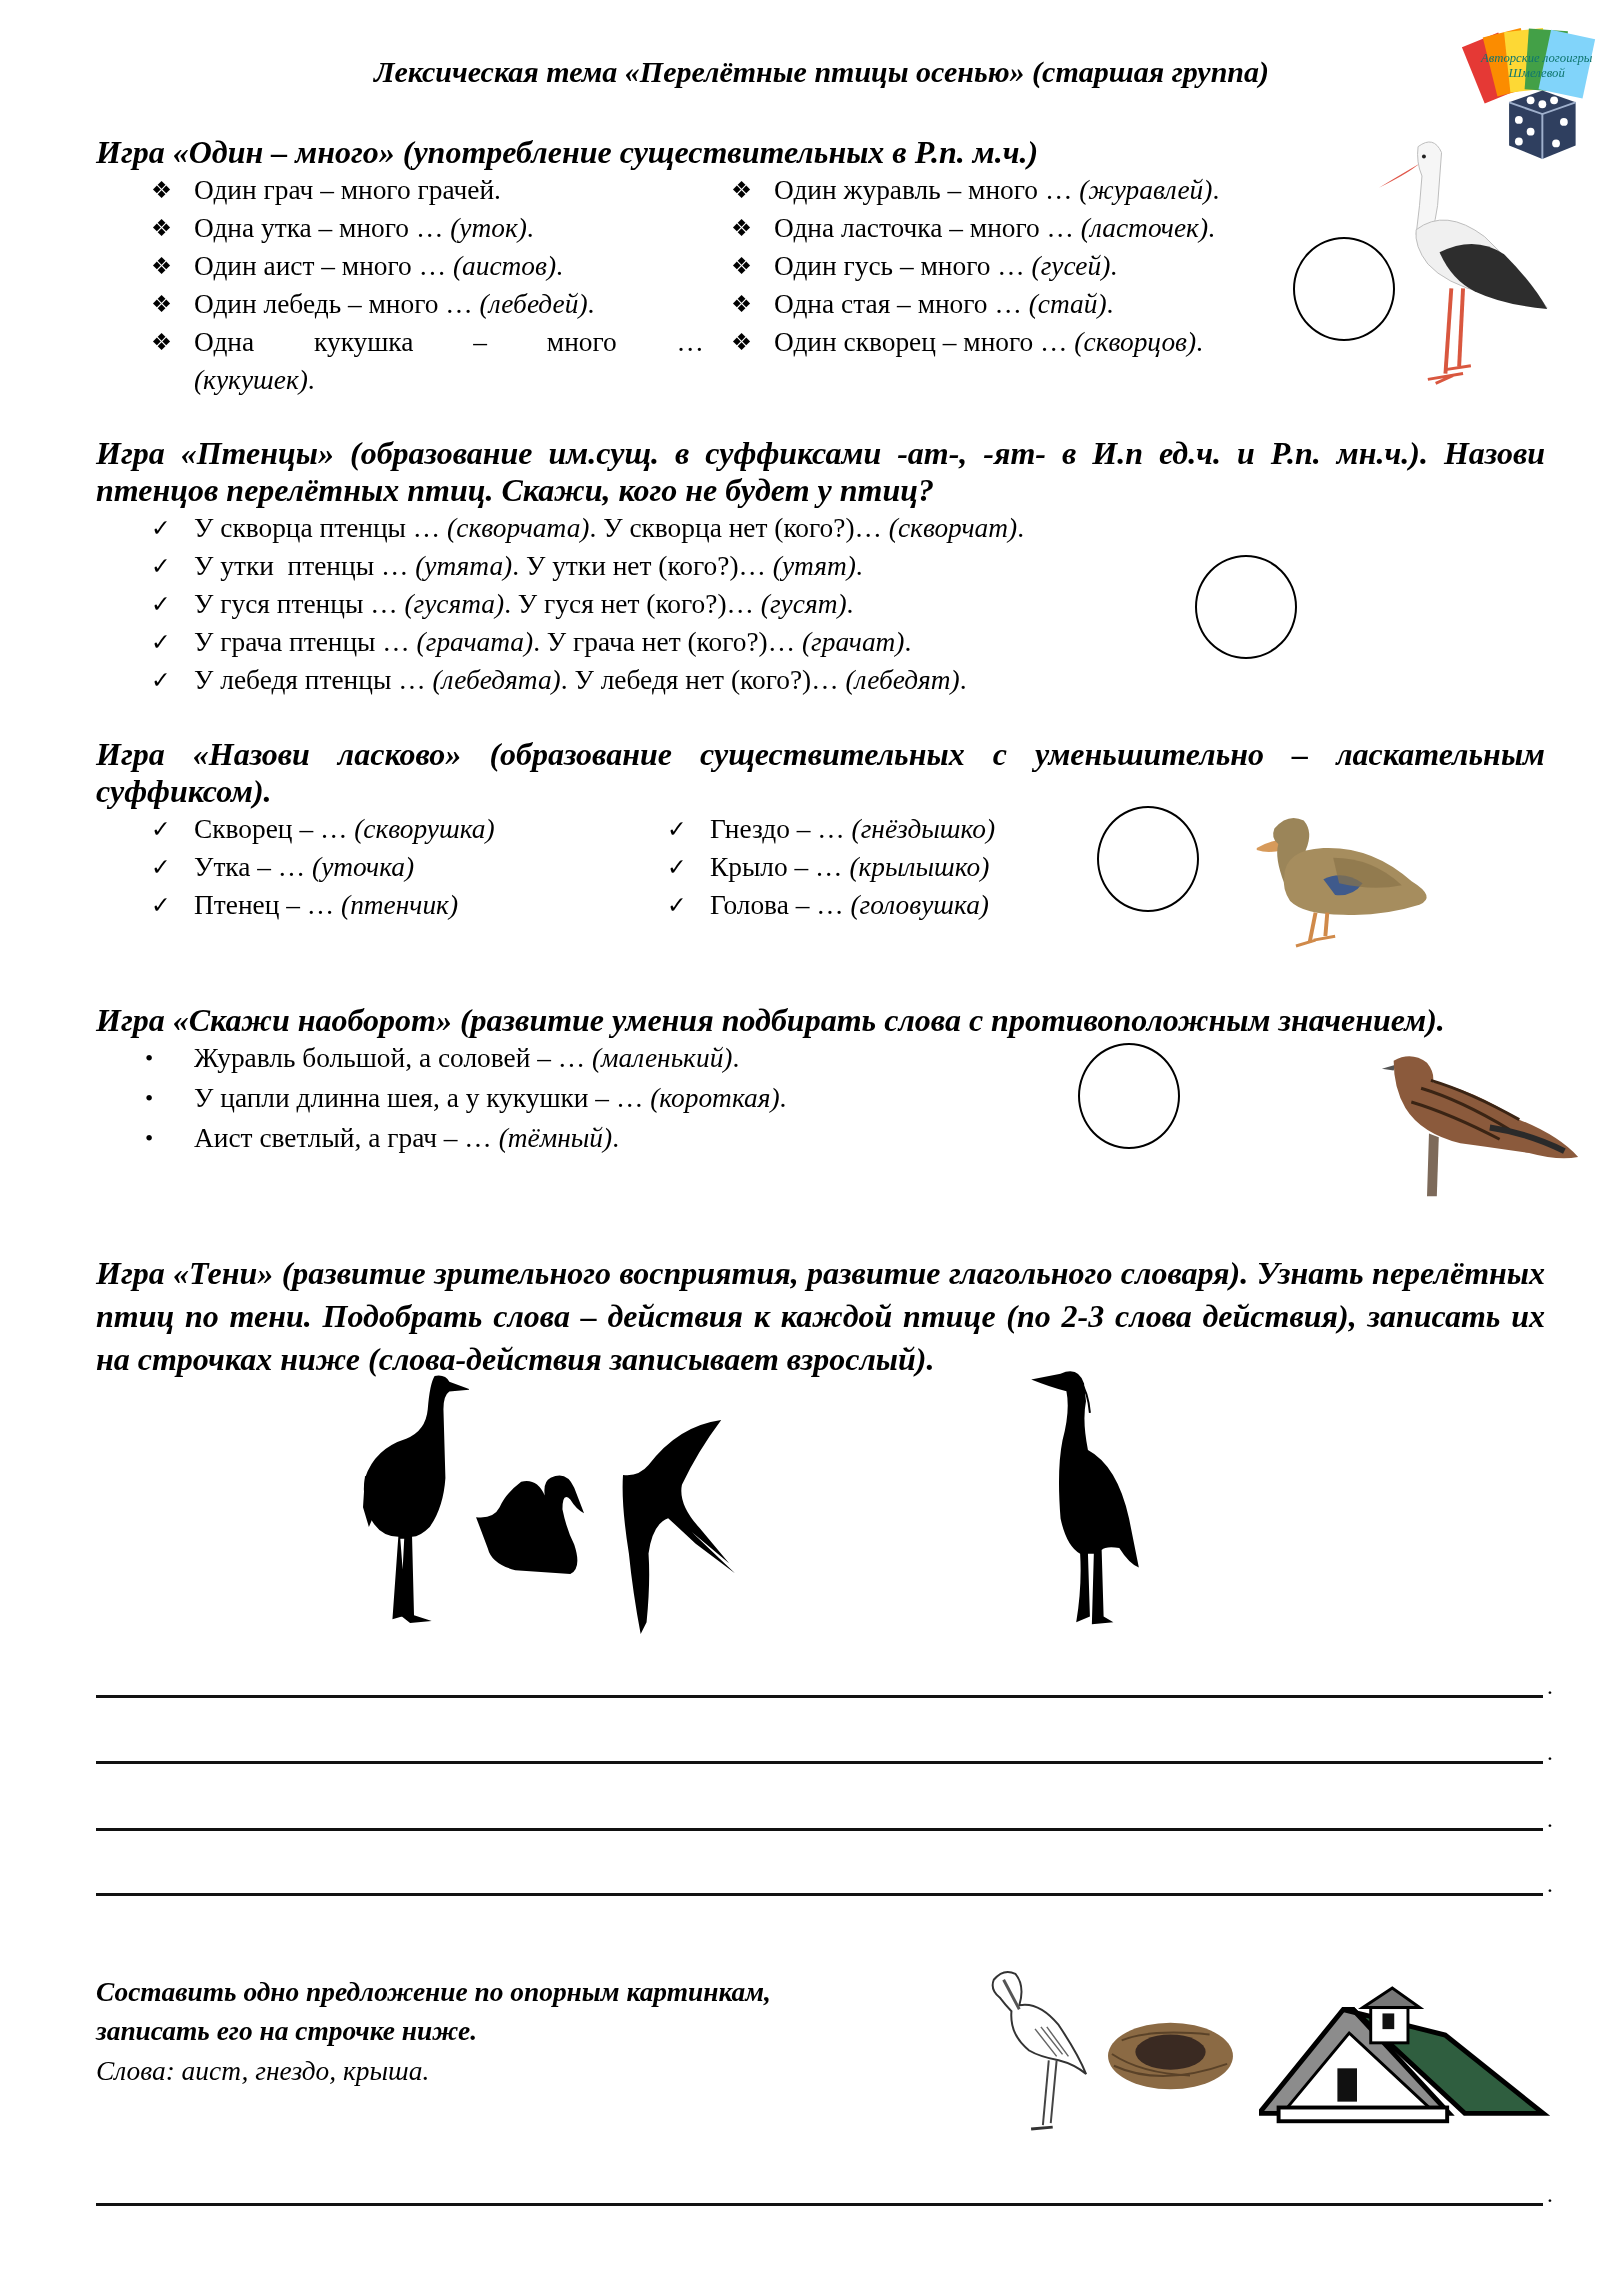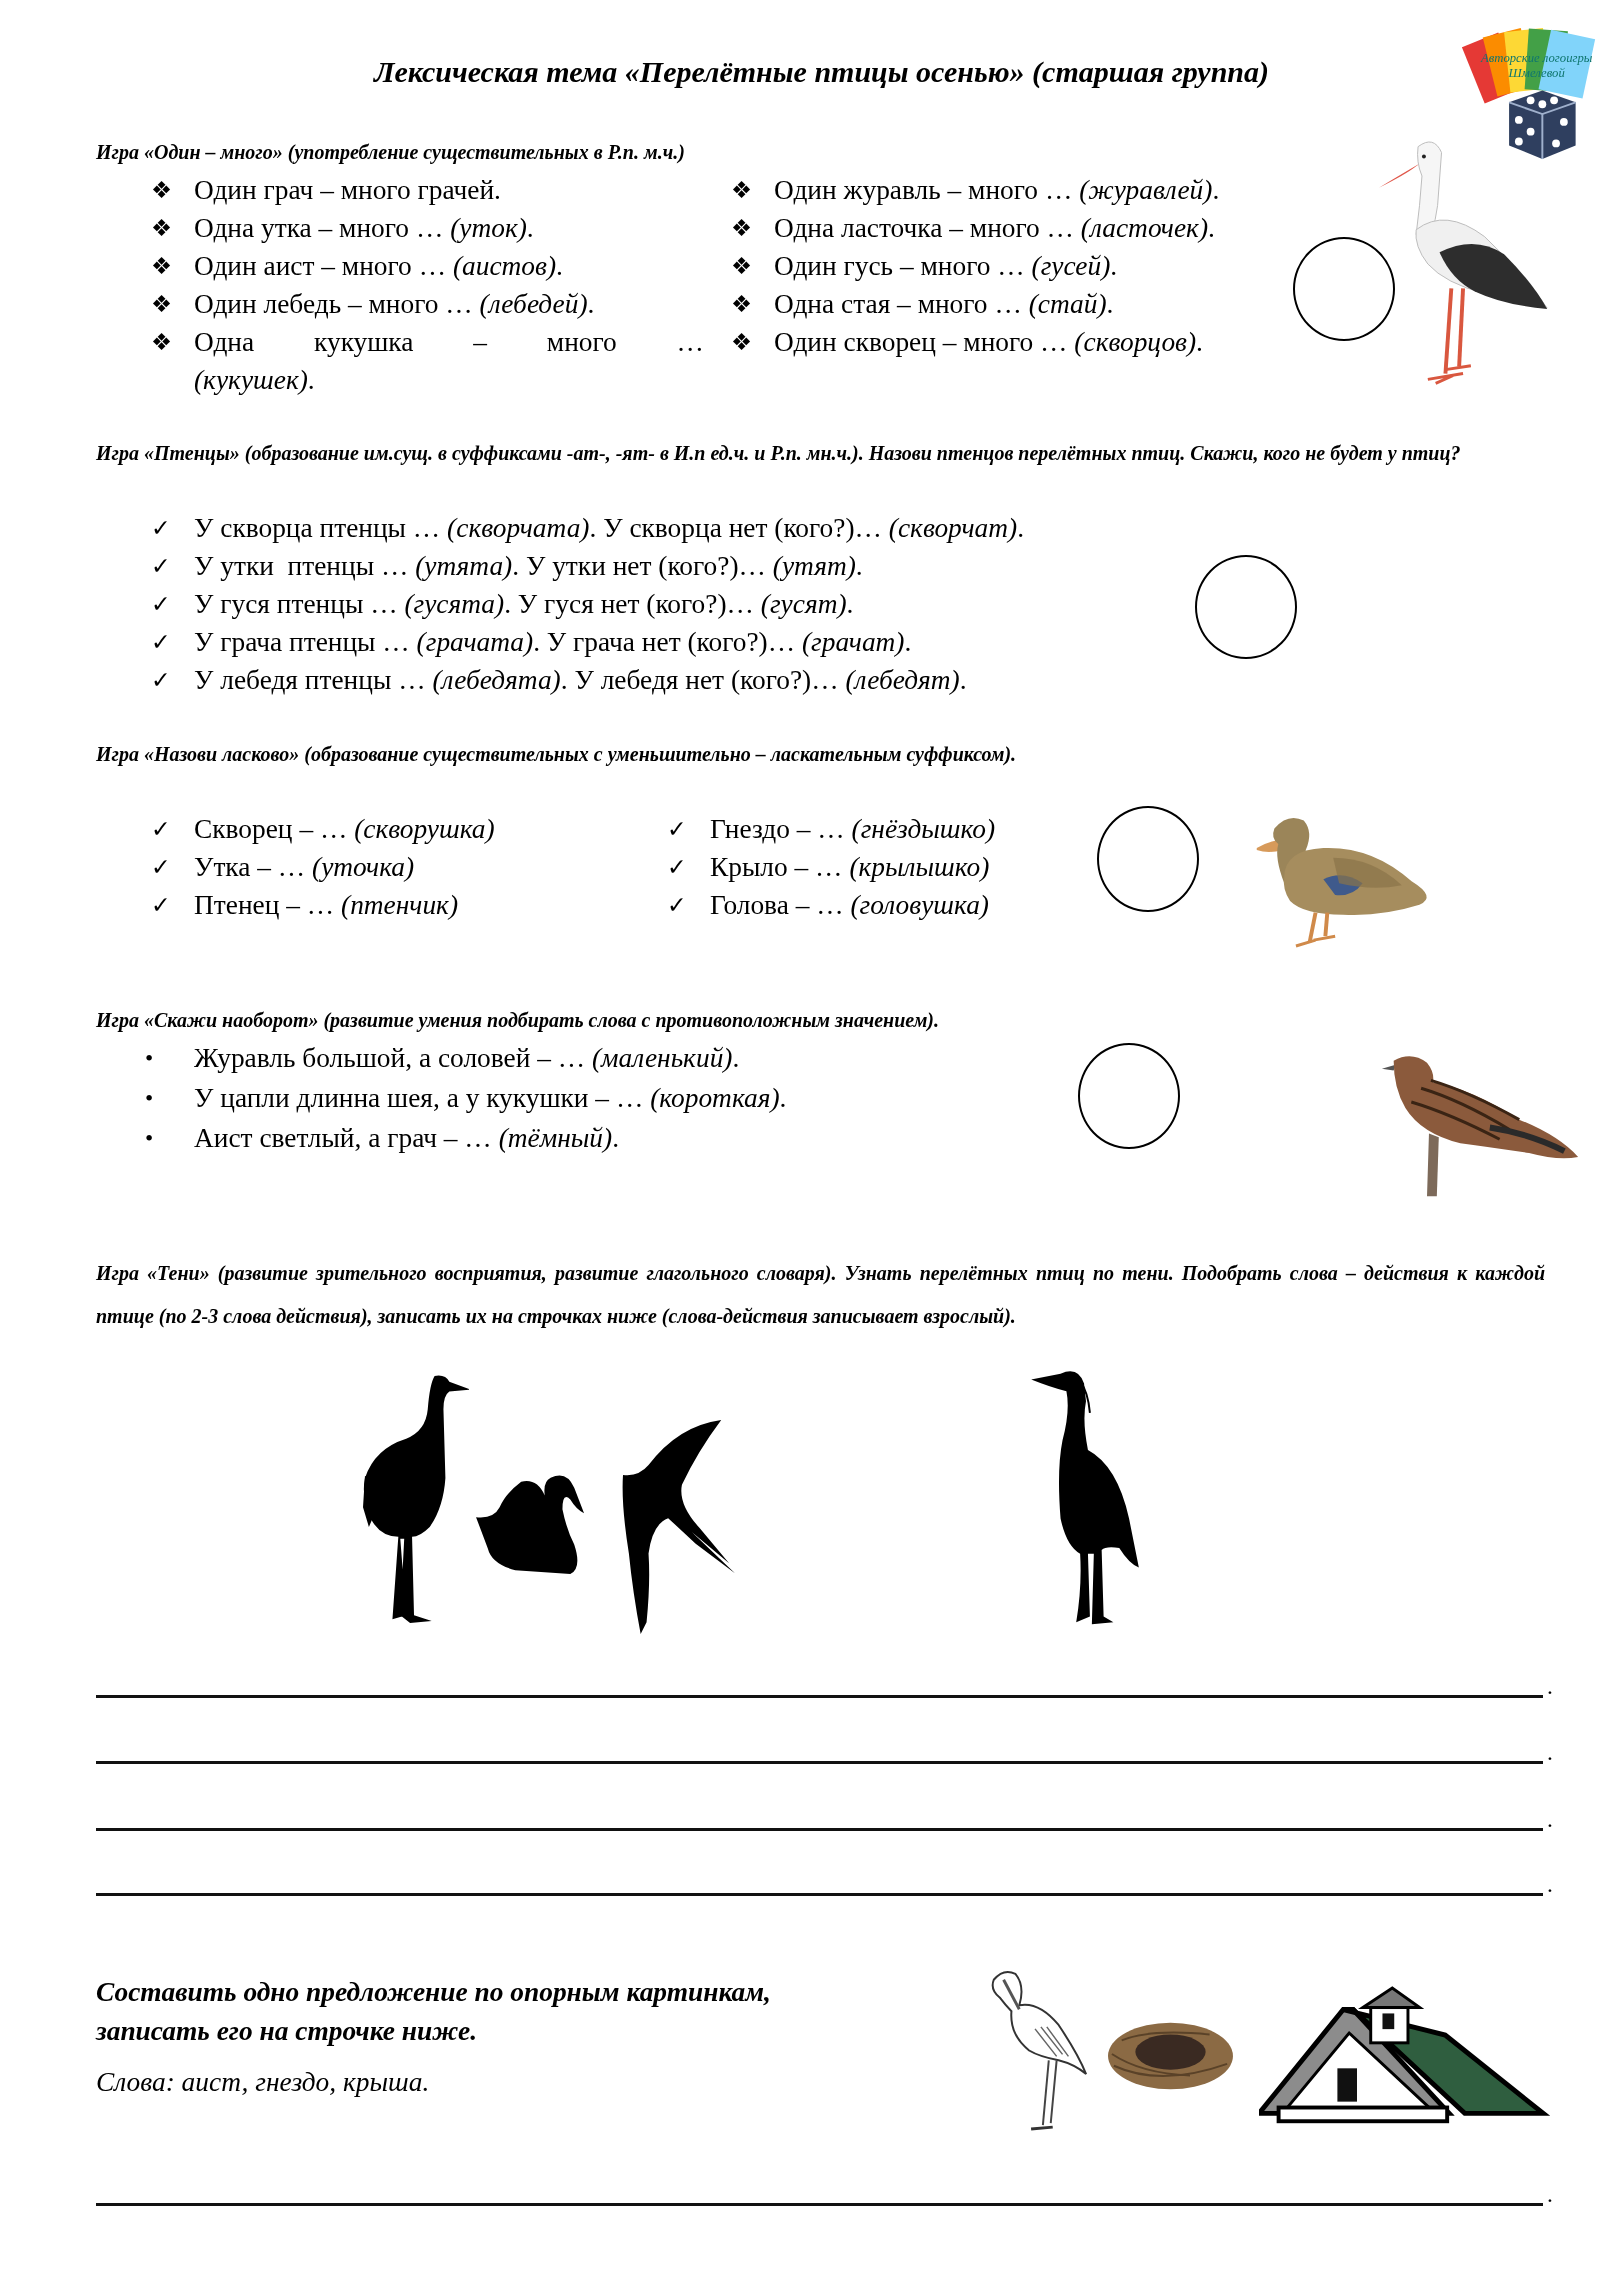--- a/index.html
+++ b/index.html
@@ -1,21 +1,21 @@
 <!DOCTYPE html>
 <html><head>
 <meta charset="utf-8">
 <style>
   html, body { margin: 0; padding: 0; background: #ffffff; }
   body { width: 1621px; height: 2293px; position: relative; overflow: hidden;
          font-family: "Liberation Serif", "DejaVu Serif", serif; color: #000; }
   .abs { position: absolute; }
   .title { left: 0; width: 1621px; top: 55px; text-align: center; font-size: 30px;
            font-weight: bold; font-style: italic; margin-left: 11px; }
-  .heading { font-size: 20px; font-weight: bold; font-style: italic; line-height: 37px; }
+  .heading { font-size: 32px; font-weight: bold; font-style: italic; line-height: 37px; }
   .justify { text-align: justify; text-align-last: left; }
   .item { font-size: 27.4px; line-height: 38px; white-space: nowrap; position: relative; padding-left: 98px; }
   .item .bullet { position: absolute; left: 55px; top: 0; font-size: 23.5px; }
   .item .ans { font-style: italic; }
   .col { position: absolute; }
   .circle { position: absolute; border: 2.9px solid #000; border-radius: 50%; box-sizing: border-box; }
   .writeline { position: absolute; left: 96px; width: 1447px; height: 2.9px; background: #111; }
   .writeline::after { content: "."; position: absolute; right: -9.8px; top: -21.6px; font-size: 23.5px; }
   .pic { position: absolute; }
   .plain { font-size: 27.4px; line-height: 39px; font-style: italic; }
@@ -243,21 +243,21 @@
 
 <div class="writeline" style="top:1695px;"></div>
 <div class="writeline" style="top:1761px;"></div>
 <div class="writeline" style="top:1828px;"></div>
 <div class="writeline" style="top:1893px;"></div>
 
 <div class="abs plain" style="left:96px; top:1973px; width:863px; font-weight:bold;">
   <div>Составить одно предложение по опорным картинкам,</div>
   <div>записать его на строчке ниже.</div>
 </div>
-<div class="abs plain" style="left:96px; top:2052px; font-weight:normal;margin-top:11px;">Слова: аист, гнездо, крыша.</div>
+<div class="abs plain" style="left:96px; top:2052px; font-weight:normal;">Слова: аист, гнездо, крыша.</div>
 
 <div class="pic" style="left:980px; top:1966px; width:113px; height:167px;">
   <svg width="113" height="167" viewBox="0 0 115 170">
     <path d="M14 14 Q24 2 36 8 Q46 20 40 40 Q60 36 80 60 Q100 90 108 110 Q96 100 80 96 Q60 92 50 86 Q30 70 32 46 Q26 40 20 32 Q10 24 14 14 Z" fill="#fff" stroke="#333" stroke-width="2"></path>
     <path d="M24 14 L40 44" stroke="#555" stroke-width="3"></path>
     <path d="M56 64 L78 92 M62 62 L84 90 M68 62 L90 92" stroke="#666" stroke-width="1.5"></path>
     <line x1="70" y1="96" x2="64" y2="162" stroke="#444" stroke-width="2"></line>
     <line x1="78" y1="96" x2="72" y2="160" stroke="#444" stroke-width="2"></line>
     <path d="M52 166 L74 164" stroke="#333" stroke-width="3"></path>
   </svg>

